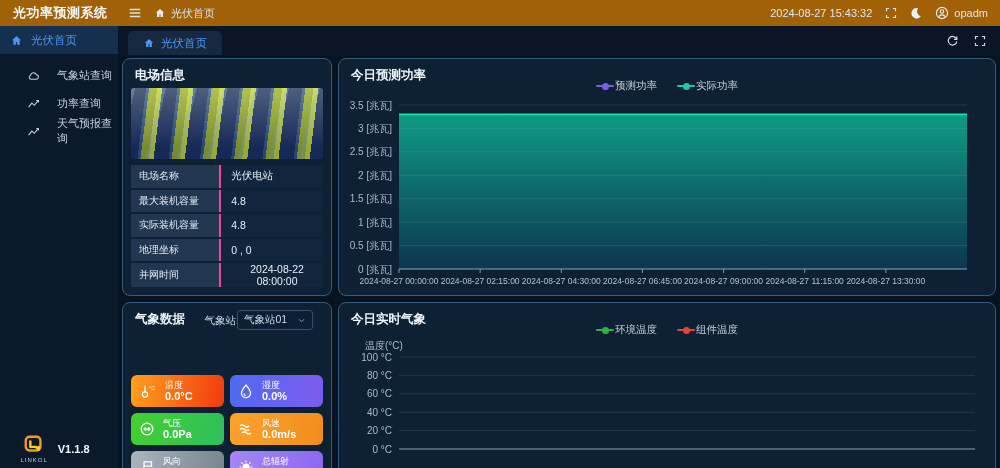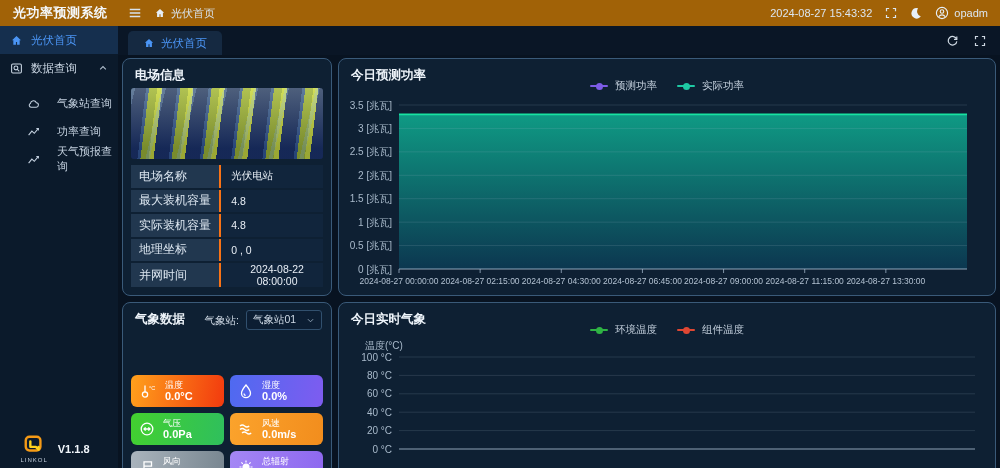--- a/index.html
+++ b/index.html
@@ -48,36 +48,36 @@
       repeating-linear-gradient(103deg, rgba(140,190,240,.30) 0 4px, rgba(0,0,0,0) 4px 30px),
       repeating-linear-gradient(97deg, #1b2f63 0 15px, #33558f 15px 18px, #9fb32b 18px 26px, #ccd934 26px 31px),
       #20386e;}
   .solar-img::after{content:"";position:absolute;inset:0;
     background:linear-gradient(180deg, rgba(230,240,200,.25), rgba(6,20,50,.25) 85%);}
 
   
   .info-table{position:absolute;left:8px;right:8px;top:106px;bottom:8px;display:flex;flex-direction:column;}
   .irow{flex:1;display:flex;border-bottom:2px solid #0e2033;}
   .irow:last-child{border-bottom:none;text-align:center;}
-  .ilabel{width:47%;background:#21374f;color:#dde7f1;font-size:12px;display:flex;align-items:center;padding-left:8px;border-right:2px solid #f97316;}
+  .ilabel{width:47%;background:#21374f;color:#dde7f1;font-size:10px;display:flex;align-items:center;padding-left:8px;border-right:2px solid #ec4899;}
   .ival{flex:1;background:#11253c;color:#e8eef5;font-size:10.5px;display:flex;align-items:center;padding-left:10px;}
 
   
   .legend{position:absolute;top:20px;left:0;right:0;display:flex;justify-content:center;gap:20px;font-size:10.5px;color:#c3cfdc;}
-  .lg-item{display:flex;align-items:center;gap:7px;cursor:pointer;}
+  .lg-item{display:flex;align-items:center;gap:1px;cursor:pointer;}
   .lg-line{width:18px;height:2.5px;border-radius:2px;position:relative;}
   .lg-dot{position:absolute;width:7px;height:7px;border-radius:50%;left:5.5px;top:-2.2px;}
 
   .chart-svg{position:absolute;left:8px;}
   #powerChart{top:34px;width:640px;height:200px;}
   #tempChart{top:34px;width:640px;height:122px;}
 
   
   .sta-label{position:absolute;right:92px;top:11px;font-size:10.5px;color:#d5dfea;}
-  .sel{position:absolute;right:9px;top:7px;width:76px;height:20px;background:#0c1e33;border:1px solid #31506e;border-radius:3px;display:flex;align-items:center;padding:0 6px;font-size:10.5px;color:#cfdae6;cursor:pointer;}
+  .sel{position:absolute;right:18px;top:7px;width:76px;height:20px;background:#0c1e33;border:1px solid #31506e;border-radius:3px;display:flex;align-items:center;padding:0 6px;font-size:10.5px;color:#cfdae6;cursor:pointer;}
   .sel .sel-chev{margin-left:auto;color:#8fa2b5;}
   .cards{position:absolute;left:8px;right:8px;top:36px;display:grid;grid-template-columns:1fr 1fr;gap:6px;margin-top:36px;}
   .wcard{height:32px;border-radius:6px;display:flex;align-items:center;padding-left:8px;gap:8px;color:#fff;}
   .wc-text{display:flex;flex-direction:column;line-height:1.15;}
   .wc-label{font-size:9px;}
   .wc-value{font-size:11px;font-weight:bold;}
 </style>
 </head>
 <body>
 
@@ -126,35 +126,20 @@
   </header>
 
   <aside class="sidebar">
     <div class="side-item active">
       <span class="icon">
         <svg width="13" height="13" viewBox="0 0 16 16" fill="#4b95f5">
             <path d="M8 2.5 2.5 7.6h1.6v5.6h3.2v-3.4h1.4v3.4h3.2V7.6h1.6Z"></path>
           </svg>
       </span>
       <span>光伏首页</span>
-    </div>
-    <div class="side-item">
-      <span class="icon">
-        <svg width="13" height="13" viewBox="0 0 16 16" stroke="#ccd8e5" stroke-width="1.3" fill="none">
-            <rect x="2" y="2.5" width="12" height="11" rx="1.5"></rect>
-            <circle cx="7.3" cy="7.3" r="2.4"></circle>
-            <path d="M9.1 9.1l2.3 2.3"></path>
-          </svg>
-      </span>
-      <span>数据查询</span>
-      <span class="icon chev">
-        <svg width="10" height="10" viewBox="0 0 14 14" stroke="#aebccb" stroke-width="1.5" fill="none">
-            <path d="M3 9l4-4 4 4"></path>
-          </svg>
-      </span>
     </div>
     <div style="height:6px"></div>
     <div class="side-sub">
       <span class="icon">
         <svg width="13" height="13" viewBox="0 0 16 16" stroke="#c4d1df" stroke-width="1.3" fill="none">
             <path d="M5 12.5h6.2a2.7 2.7 0 0 0 .3-5.4 3.8 3.8 0 0 0-7.3.8A2.4 2.4 0 0 0 5 12.5Z"></path>
           </svg>
       </span>
       <span>气象站查询</span>
     </div>

